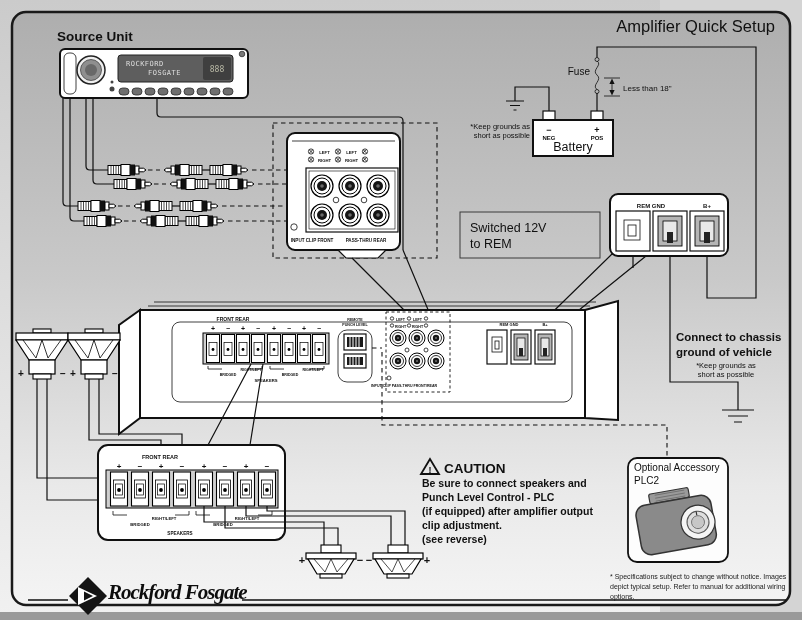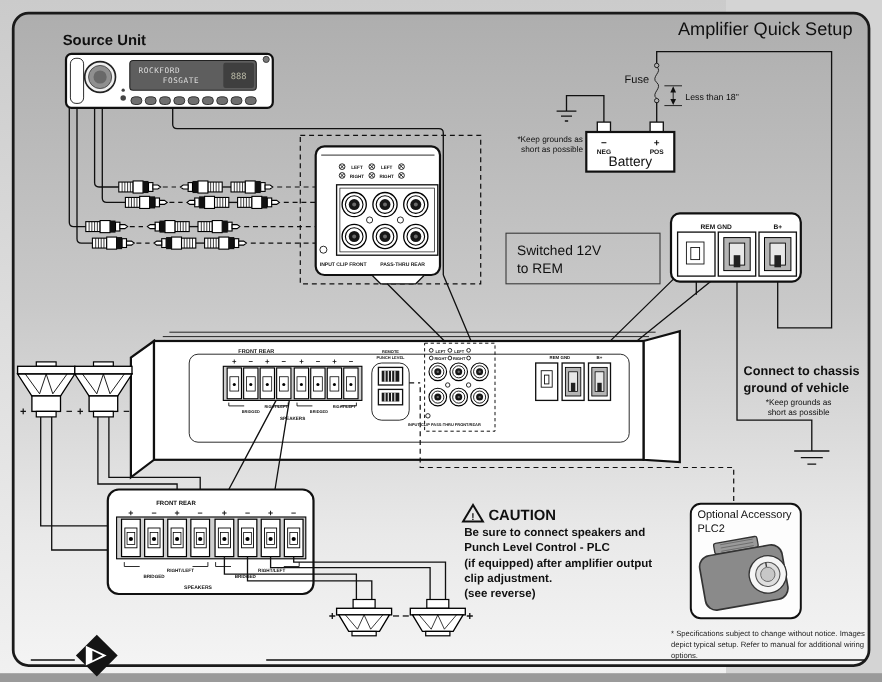--- a/index.html
+++ b/index.html
@@ -428,13 +428,14 @@
 
   <g>
     <path d="M28,600 H68 M242,600 H786" stroke="#101010" stroke-width="1.5"></path>
     <polygon points="88,577 107,596 88,615 69,596" fill="#141414"></polygon>
     <polygon points="78,587 97,596 78,605" fill="#fff"></polygon>
     <polygon points="84,591.5 93,596 84,600.5" fill="#141414"></polygon>
   </g>
 </svg>
 
 <div id="footnote" class="htmltxt">* Specifications subject to change without notice. Images depict typical setup. Refer to manual for additional wiring options.</div>
+<div id="logo-text" class="htmltxt">Rockford Fosgate</div>
 </div>
 
 </body></html>

